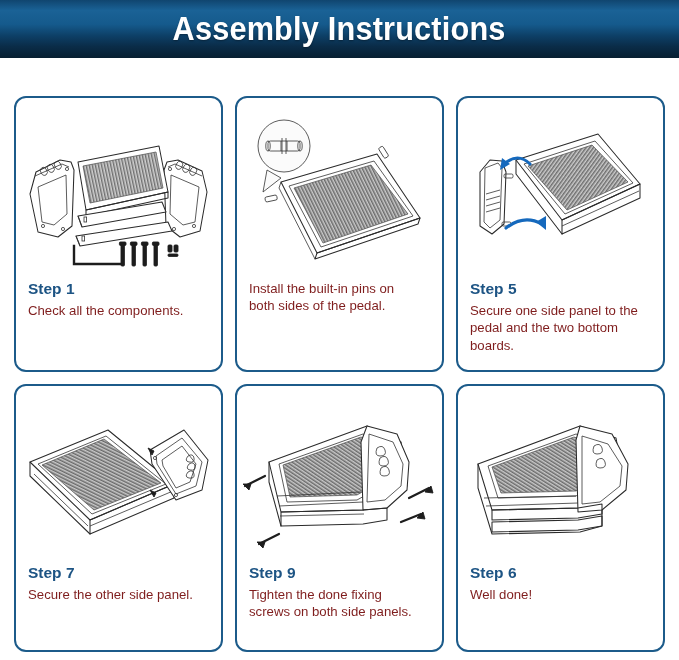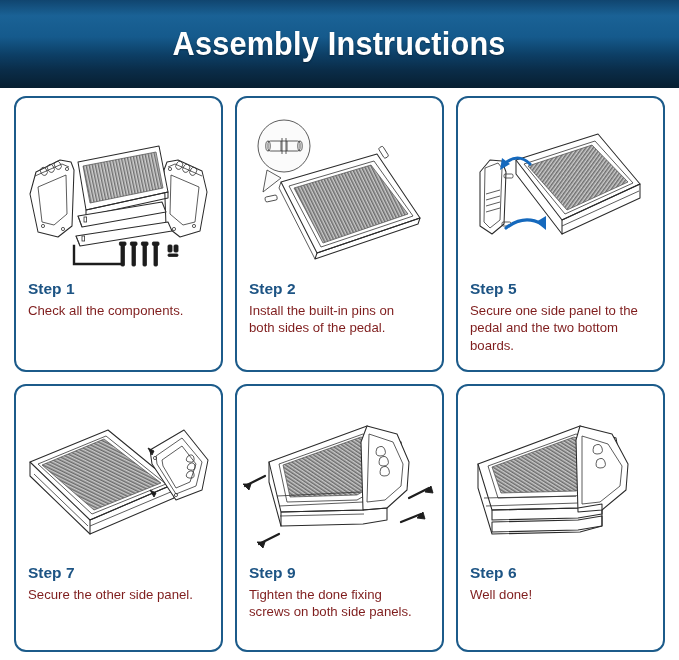--- a/index.html
+++ b/index.html
@@ -10,21 +10,21 @@
     background: #ffffff;
     font-family: "Liberation Sans", sans-serif;
     overflow: hidden;
     position: relative;
   }
 
   
   .header {
     position: absolute;
     left: 0; top: 0;
-    width: 679px; height: 88px;
+    width: 679px; height: 58px;
     background: linear-gradient(to bottom,
         #10456f 0%,
         #1a6296 18%,
         #155a8c 42%,
         #0d3f66 62%,
         #0a2c48 80%,
         #071f31 100%);
     display: flex;
     align-items: center;
     justify-content: center;
@@ -225,21 +225,20 @@
 
         <g>
           <rect class="ln-t" x="28" y="98" width="12" height="5" rx="1.6" fill="#eee" transform="rotate(-12 34 100)"></rect>
         </g>
         <g>
           <rect class="ln-t" x="141" y="52" width="12" height="5" rx="1.6" fill="#eee" transform="rotate(58 147 54)"></rect>
         </g>
       </svg>
     </div>
     <div class="caption">
-      <div class="step-label">Step 2</div>
       <div class="step-text">Install the built-in pins on both sides of the pedal.</div>
     </div>
   </div>
 
   <div class="card row1">
     <div class="art">
       <svg width="205" height="180" viewBox="0 0 205 180">
         <defs>
           <pattern id="mesh3" width="3" height="3" patternUnits="userSpaceOnUse" patternTransform="rotate(36)">
             <rect width="3" height="3" fill="#cccccc"></rect>

